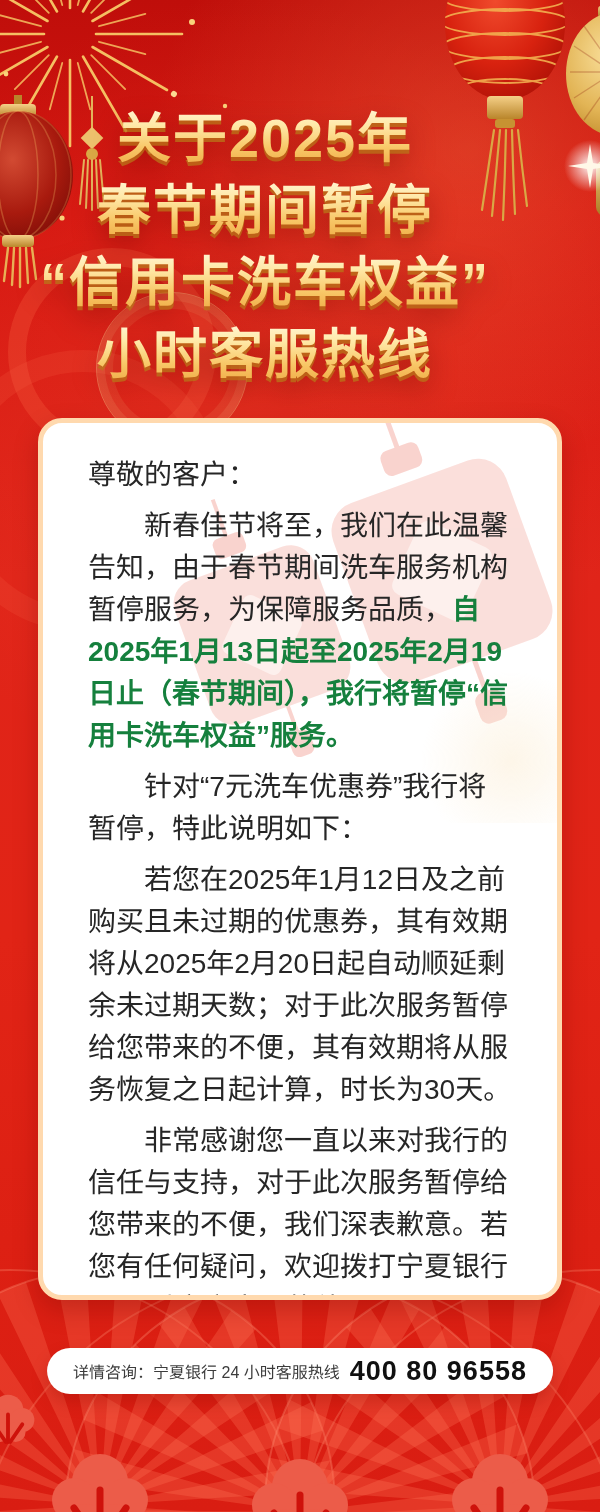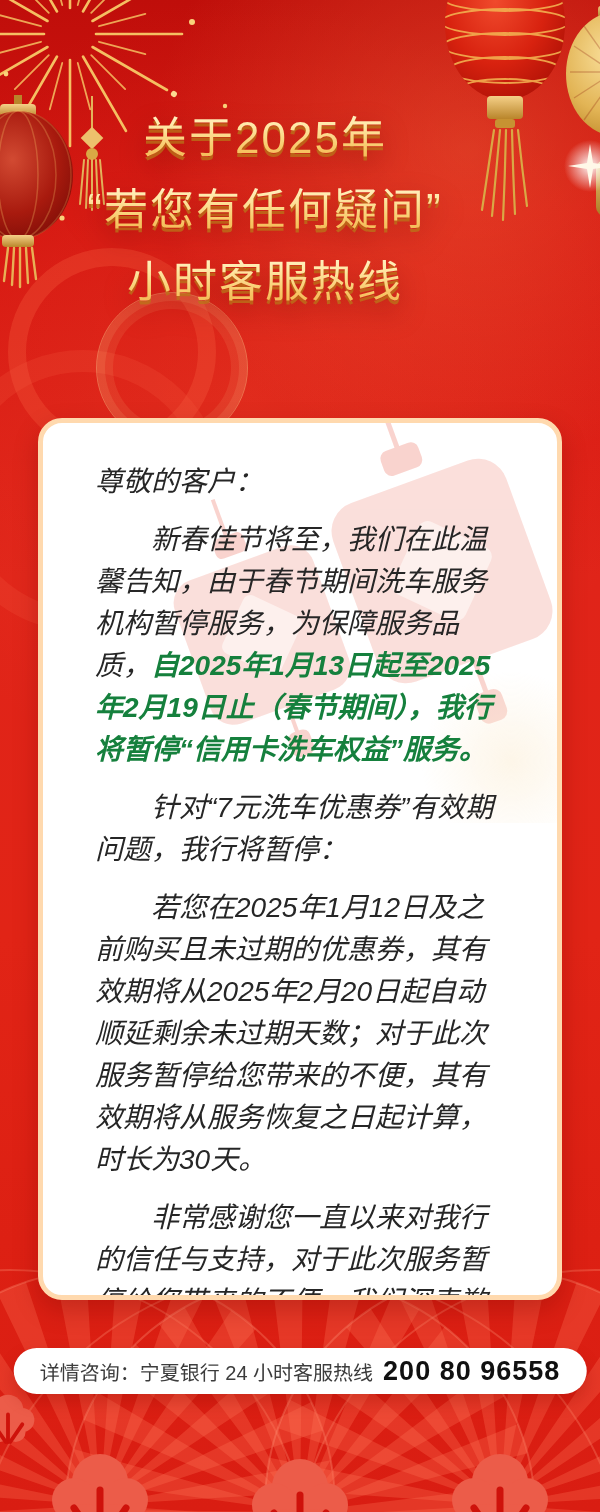--- a/index.html
+++ b/index.html
@@ -14,45 +14,45 @@
   .deco{position:absolute;pointer-events:none;}
   
   .swirl-ring{position:absolute;border-radius:50%;}
   .swirl-a{left:8px;top:248px;width:172px;height:172px;border:18px solid rgba(246,92,62,.32);}
   .swirl-b{left:-58px;top:350px;width:238px;height:238px;border:22px solid rgba(246,92,62,.22);}
   .swirl-gold{left:96px;top:292px;width:150px;height:150px;border:1px solid rgba(252,214,150,.40);
     box-shadow:inset 0 0 0 8px rgba(252,214,150,.12), inset 0 0 0 16px rgba(252,214,150,.10);}
   
   .title{position:absolute;left:0;top:102px;width:530px;text-align:center;z-index:3;}
   .title .line{
-    font-weight:400;font-size:44px;line-height:72px;letter-spacing:2px;
+    font-weight:700;font-size:54px;line-height:72px;letter-spacing:2px;
     background:linear-gradient(180deg,#fff7da 4%,#ffe9a8 32%,#f8c767 64%,#eda23c 100%);
     -webkit-background-clip:text;background-clip:text;color:transparent;
     text-shadow:0 3px 0 rgba(186,118,24,.0);
     filter:drop-shadow(0 4px 0 rgba(186,118,24,.75)) drop-shadow(0 10px 14px rgba(110,5,0,.40));
   }
   
   .card{
     position:absolute;left:38px;top:418px;width:524px;height:882px;z-index:4;
     background:#ffffff;border:5px solid #ffd9ae;border-radius:24px;box-sizing:border-box;
     box-shadow:0 10px 24px rgba(120,5,0,.30);overflow:hidden;
   }
   .card-watermark{position:absolute;left:0;top:0;z-index:0;opacity:.5;}
   .card-content{position:relative;z-index:1;padding:22px 36px 16px 36px;
     font-size:28px;line-height:42px;color:#262626;}
-  .card-content p{margin:16px;font-style:italic;}
+  .card-content p{margin:9px;}
   .para{text-indent:2em;}
   .para b{font-weight:700;color:#15803d;}
   
   .footer-pill{
     position:absolute;left:50%;top:1348px;transform:translateX(-50%);z-index:6;
     height:46px;border-radius:26px;background:#ffffff;display:flex;align-items:center;
     gap:10px;padding:0 26px;white-space:nowrap;box-shadow:0 8px 16px rgba(140,10,0,.28);
   }
-  .footer-pill .label{font-size:20px;color:#3c3c3c;}
+  .footer-pill .label{font-size:16px;color:#3c3c3c;}
   .footer-pill .phone{font-size:27px;font-weight:800;color:#101010;letter-spacing:1px;}
 </style>
 </head>
 <body>
 
 <div class="poster">
 
   <div class="swirl-ring swirl-a deco"></div>
   <div class="swirl-ring swirl-b deco"></div>
   <div class="swirl-ring swirl-gold deco"></div>
@@ -229,21 +229,22 @@
         <stop offset="0%" stop-color="rgba(255,255,255,.95)"></stop>
           <stop offset="100%" stop-color="rgba(255,255,255,0)"></stop>
       </radialGradient>
     </defs>
     <circle cx="28" cy="28" r="26" fill="url(#spk)"></circle>
     <path d="M28,6 L31,25 L50,28 L31,31 L28,50 L25,31 L6,28 L25,25 Z" fill="#fff8e8"></path>
   </svg>
 
   <div class="title">
     <div class="line">关于2025年</div>
-    <div class="line">“若您有任何疑问”</div>
+    <div class="line">春节期间暂停</div>
+    <div class="line">“信用卡洗车权益”</div>
     <div class="line">小时客服热线</div>
   </div>
 
   <svg class="deco" style="left:0;top:1230px;z-index:1;" width="600" height="282" viewBox="0 0 600 282">
     <g fill="none" stroke="rgba(255,150,120,.30)" stroke-width="2">
       <circle cx="10" cy="340" r="300"></circle>
         <circle cx="300" cy="370" r="330"></circle>
         <circle cx="595" cy="340" r="300"></circle>
     </g>
     <g>
@@ -299,26 +300,26 @@
         </g>
       </defs>
       <use href="#cracker" transform="translate(399,148) rotate(-20)"></use>
       <use href="#cracker" transform="translate(219,212) rotate(-20) scale(.8)"></use>
       <circle cx="468" cy="338" r="90" fill="url(#blob)"></circle>
     </svg>
     <div class="card-content">
       <p>尊敬的客户：</p>
       <div>
           <p class="para"><span>新春佳节将至，我们在此温馨告知，由于春节期间洗车服务机构暂停服务，为保障服务品质，</span><b>自2025年1月13日起至2025年2月19日止（春节期间），我行将暂停“信用卡洗车权益”服务。</b></p>
-          <p class="para"><span>针对“7元洗车优惠券”有效期问题，我行将暂停：</span></p>
+          <p class="para"><span>针对“7元洗车优惠券”我行将暂停，特此说明如下：</span></p>
           <p class="para"><span>若您在2025年1月12日及之前购买且未过期的优惠券，其有效期将从2025年2月20日起自动顺延剩余未过期天数；对于此次服务暂停给您带来的不便，其有效期将从服务恢复之日起计算，时长为30天。</span></p>
           <p class="para"><span>非常感谢您一直以来对我行的信任与支持，对于此次服务暂停给您带来的不便，我们深表歉意。若您有任何疑问，欢迎拨打宁夏银行24小时官方客服热线：400-80-96558，我们将竭诚为您服务。</span></p>
         </div>
 
     </div>
   </div>
 
   <div class="footer-pill">
     <span class="label">详情咨询：宁夏银行 24 小时客服热线</span>
-    <span class="phone">200 80 96558</span>
+    <span class="phone">400 80 96558</span>
   </div>
 
 </div>
 
 </body></html>

